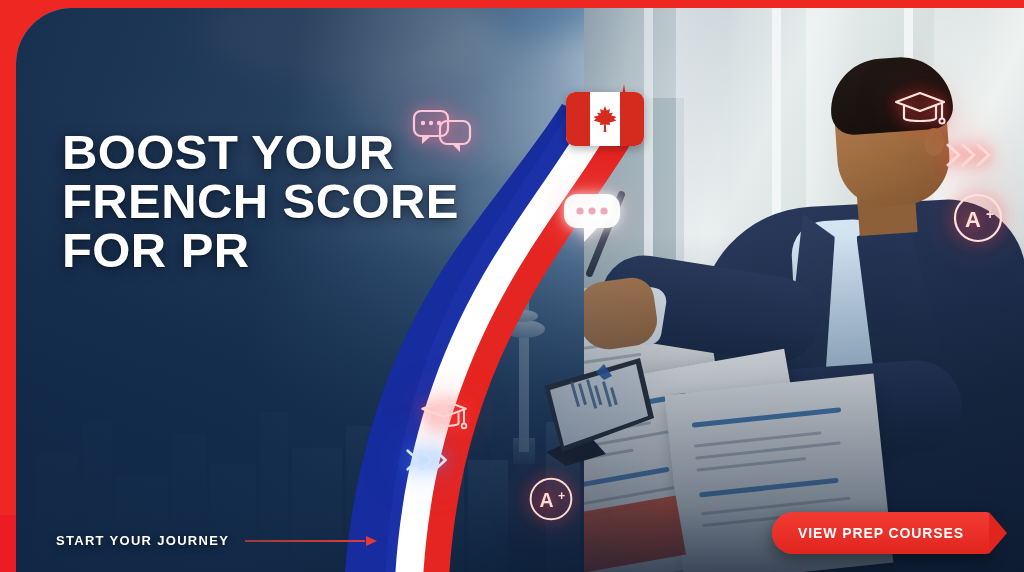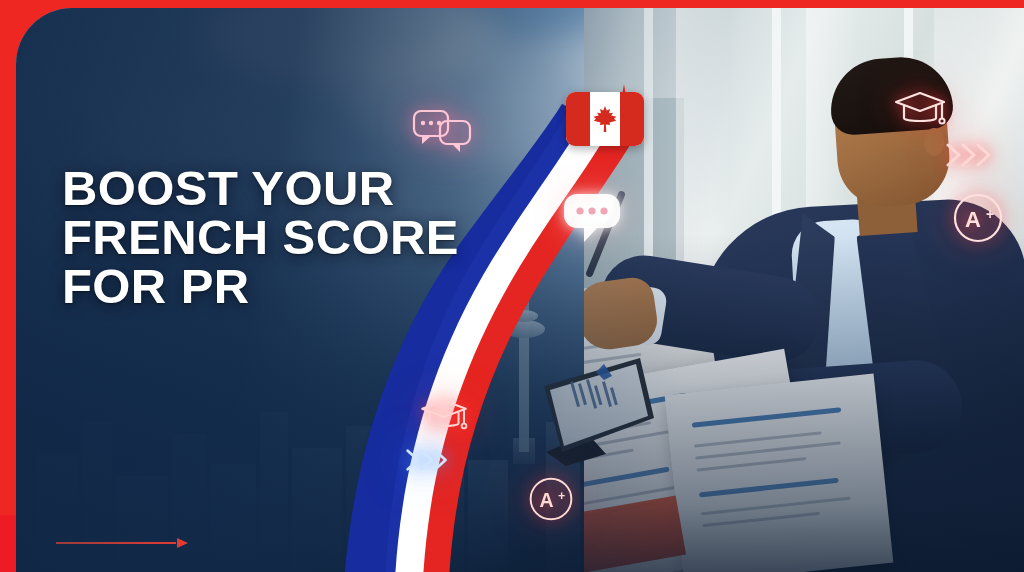--- a/index.html
+++ b/index.html
@@ -246,21 +246,21 @@
   
   .deco{ position:absolute; z-index:7; }
   .deco svg{ display:block; }
 
   .glow-pink   { filter: drop-shadow(0 0 7px rgba(255,120,160,.95)) drop-shadow(0 0 16px rgba(255,90,140,.55)); }
   .glow-red    { filter: drop-shadow(0 0 7px rgba(255,70,70,.95))  drop-shadow(0 0 18px rgba(255,40,40,.5)); }
   .glow-blue   { filter: drop-shadow(0 0 8px rgba(70,150,255,.95)) drop-shadow(0 0 20px rgba(40,120,255,.55)); }
   .glow-white  { filter: drop-shadow(0 0 6px rgba(255,255,255,.8)) drop-shadow(0 0 16px rgba(255,180,190,.45)); }
 
   
-  .copy{ position:absolute; left:62px; top:128px; z-index:8; width:470px;margin-top:36px; }
+  .copy{ position:absolute; left:62px; top:128px; z-index:8; width:470px; }
   .headline{
     font-size:49px; line-height:49px; font-weight:800;
     letter-spacing:.4px; color:#FFFFFF; text-transform:uppercase;
     text-shadow:0 3px 14px rgba(0,10,25,.62), 0 1px 2px rgba(0,0,0,.5);
     white-space:pre-line;
   }
   .subhead{
     margin-top:27px;
     font-size:22px; line-height:31px; font-weight:400;
     color:#F1F5F9; letter-spacing:.1px;
@@ -524,20 +524,24 @@
     </svg>
   </div>
 
   <div class="copy">
     <h1 class="headline">BOOST YOUR
 FRENCH SCORE
 FOR PR</h1>
   </div>
 
   <div class="start-cta">
+    <span class="start-label">START YOUR JOURNEY</span>
     <span class="start-arrow">
       <span class="bar"></span>
         <span class="head"></span>
     </span>
   </div>
 
+  <button class="prep-btn">
+    <span class="label">VIEW PREP COURSES</span>
+  </button>
 
 </div>
 
 </body></html>

